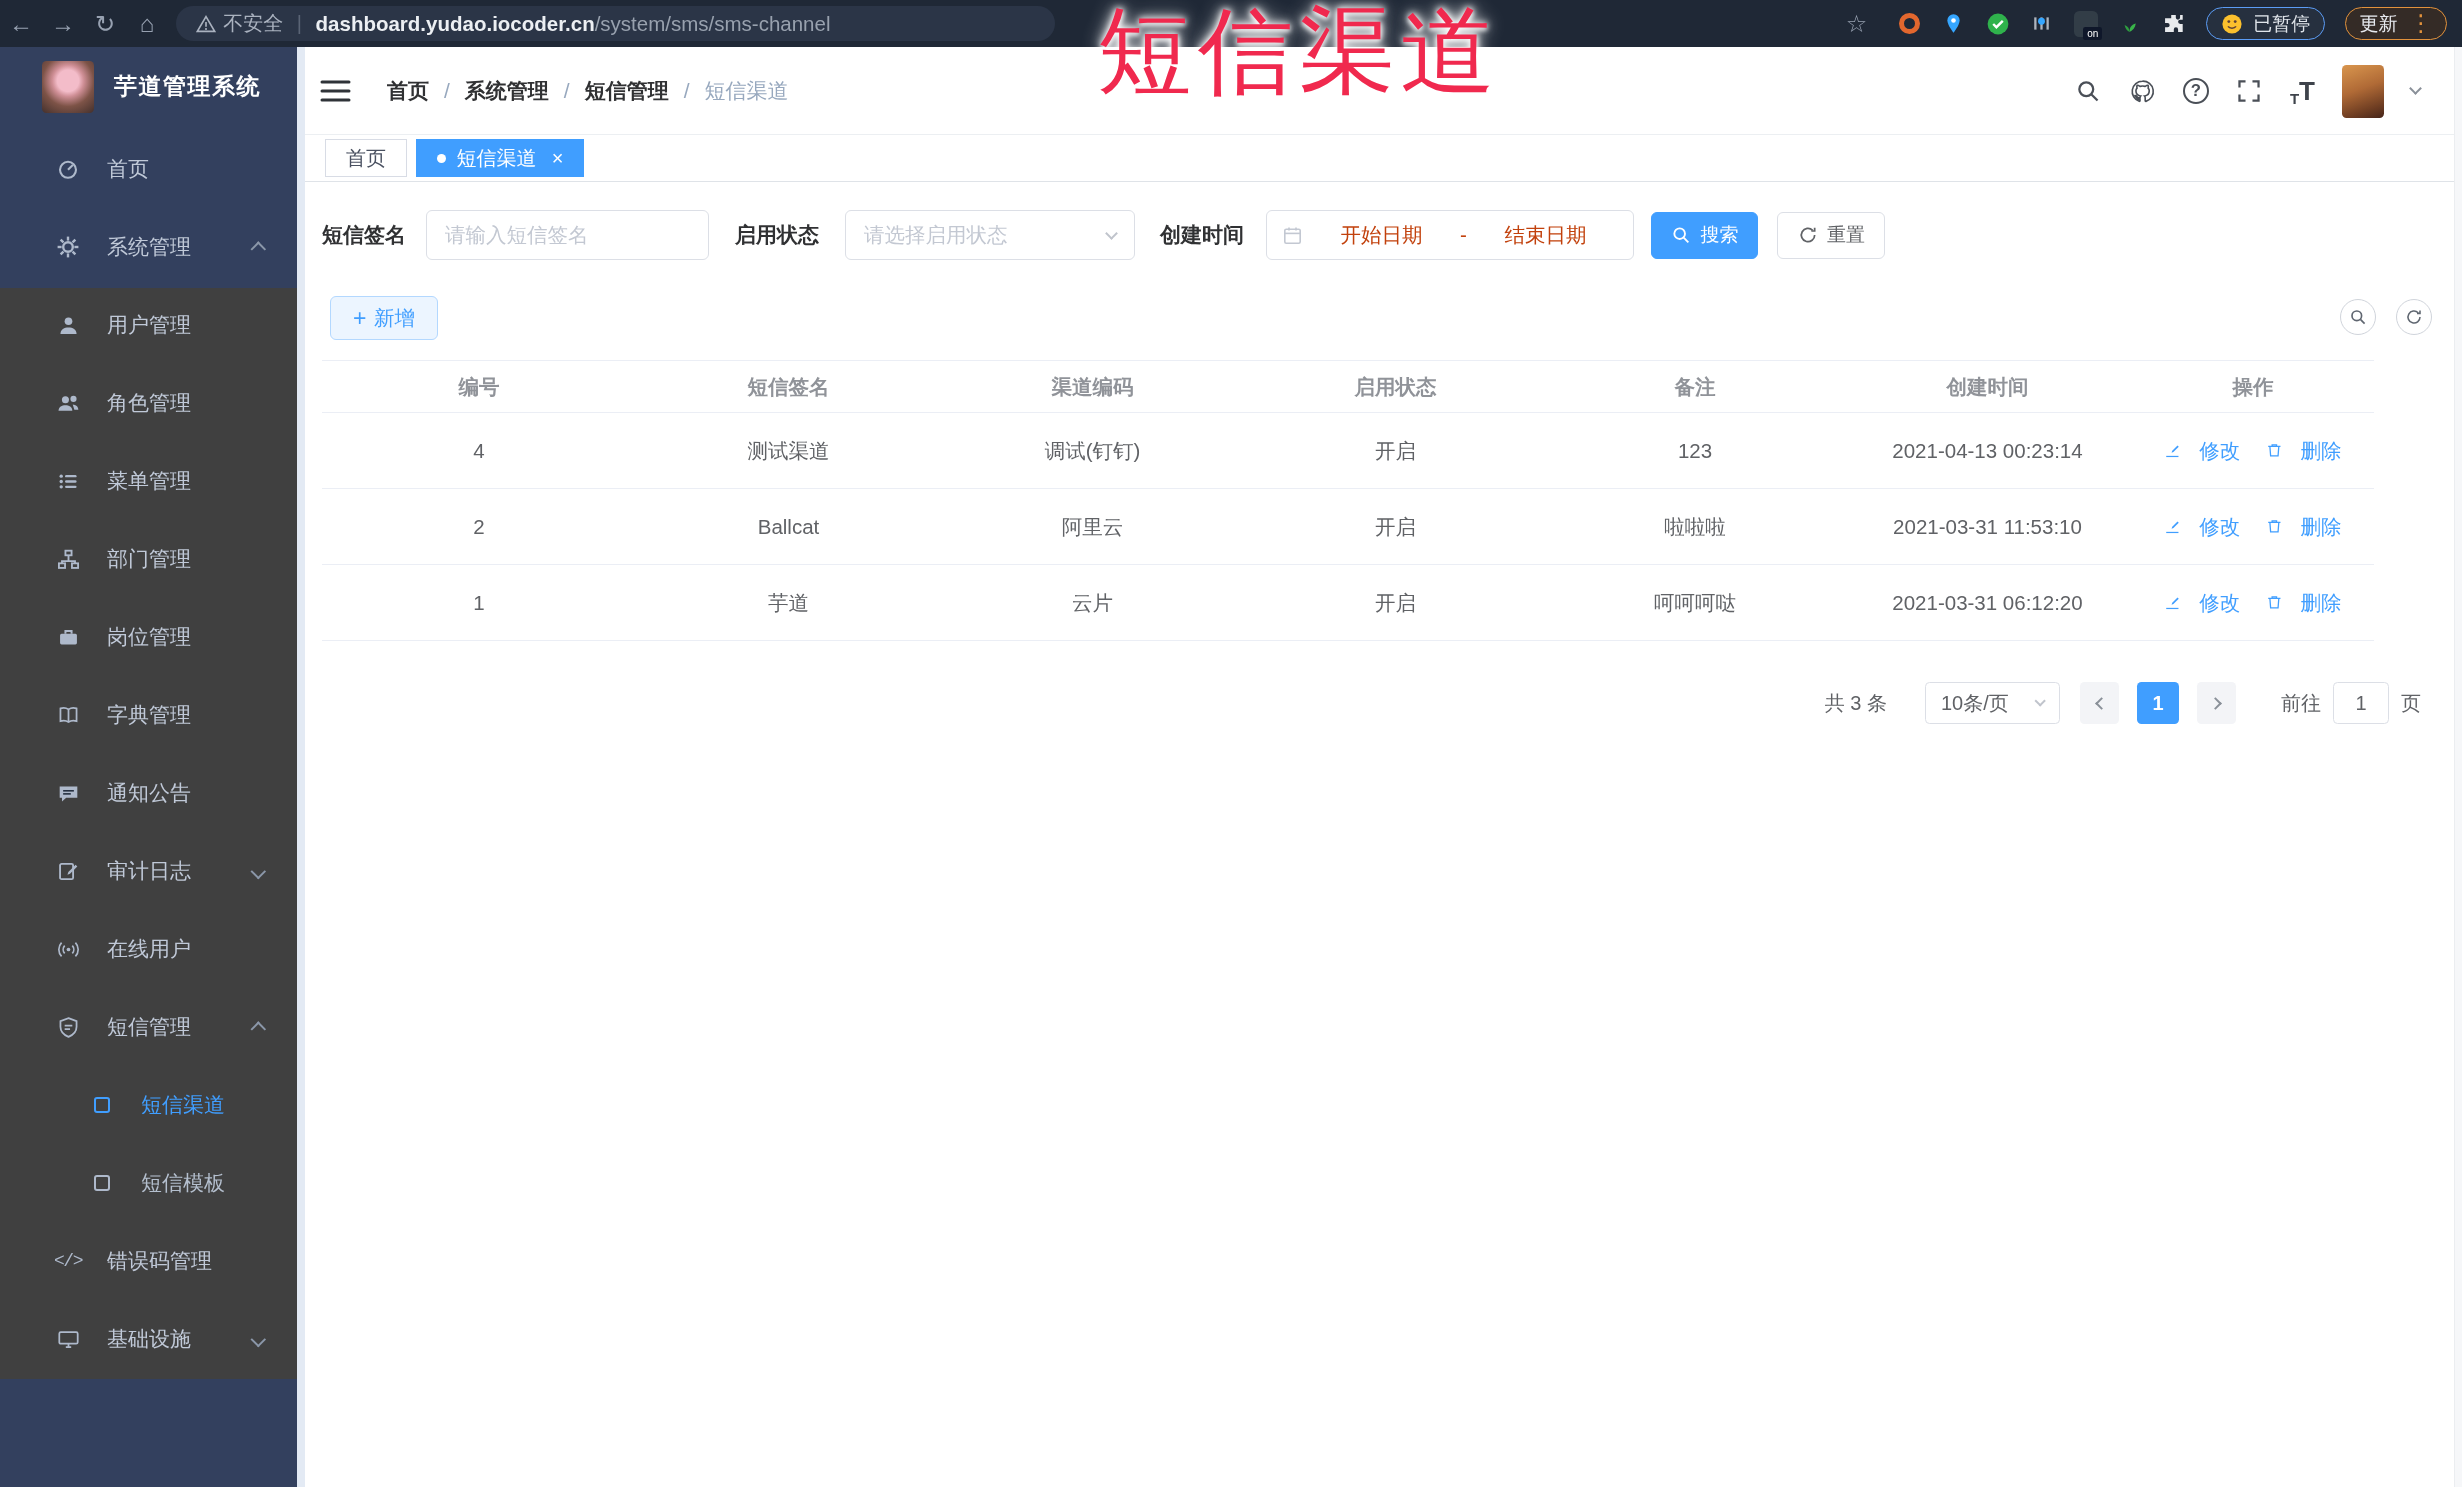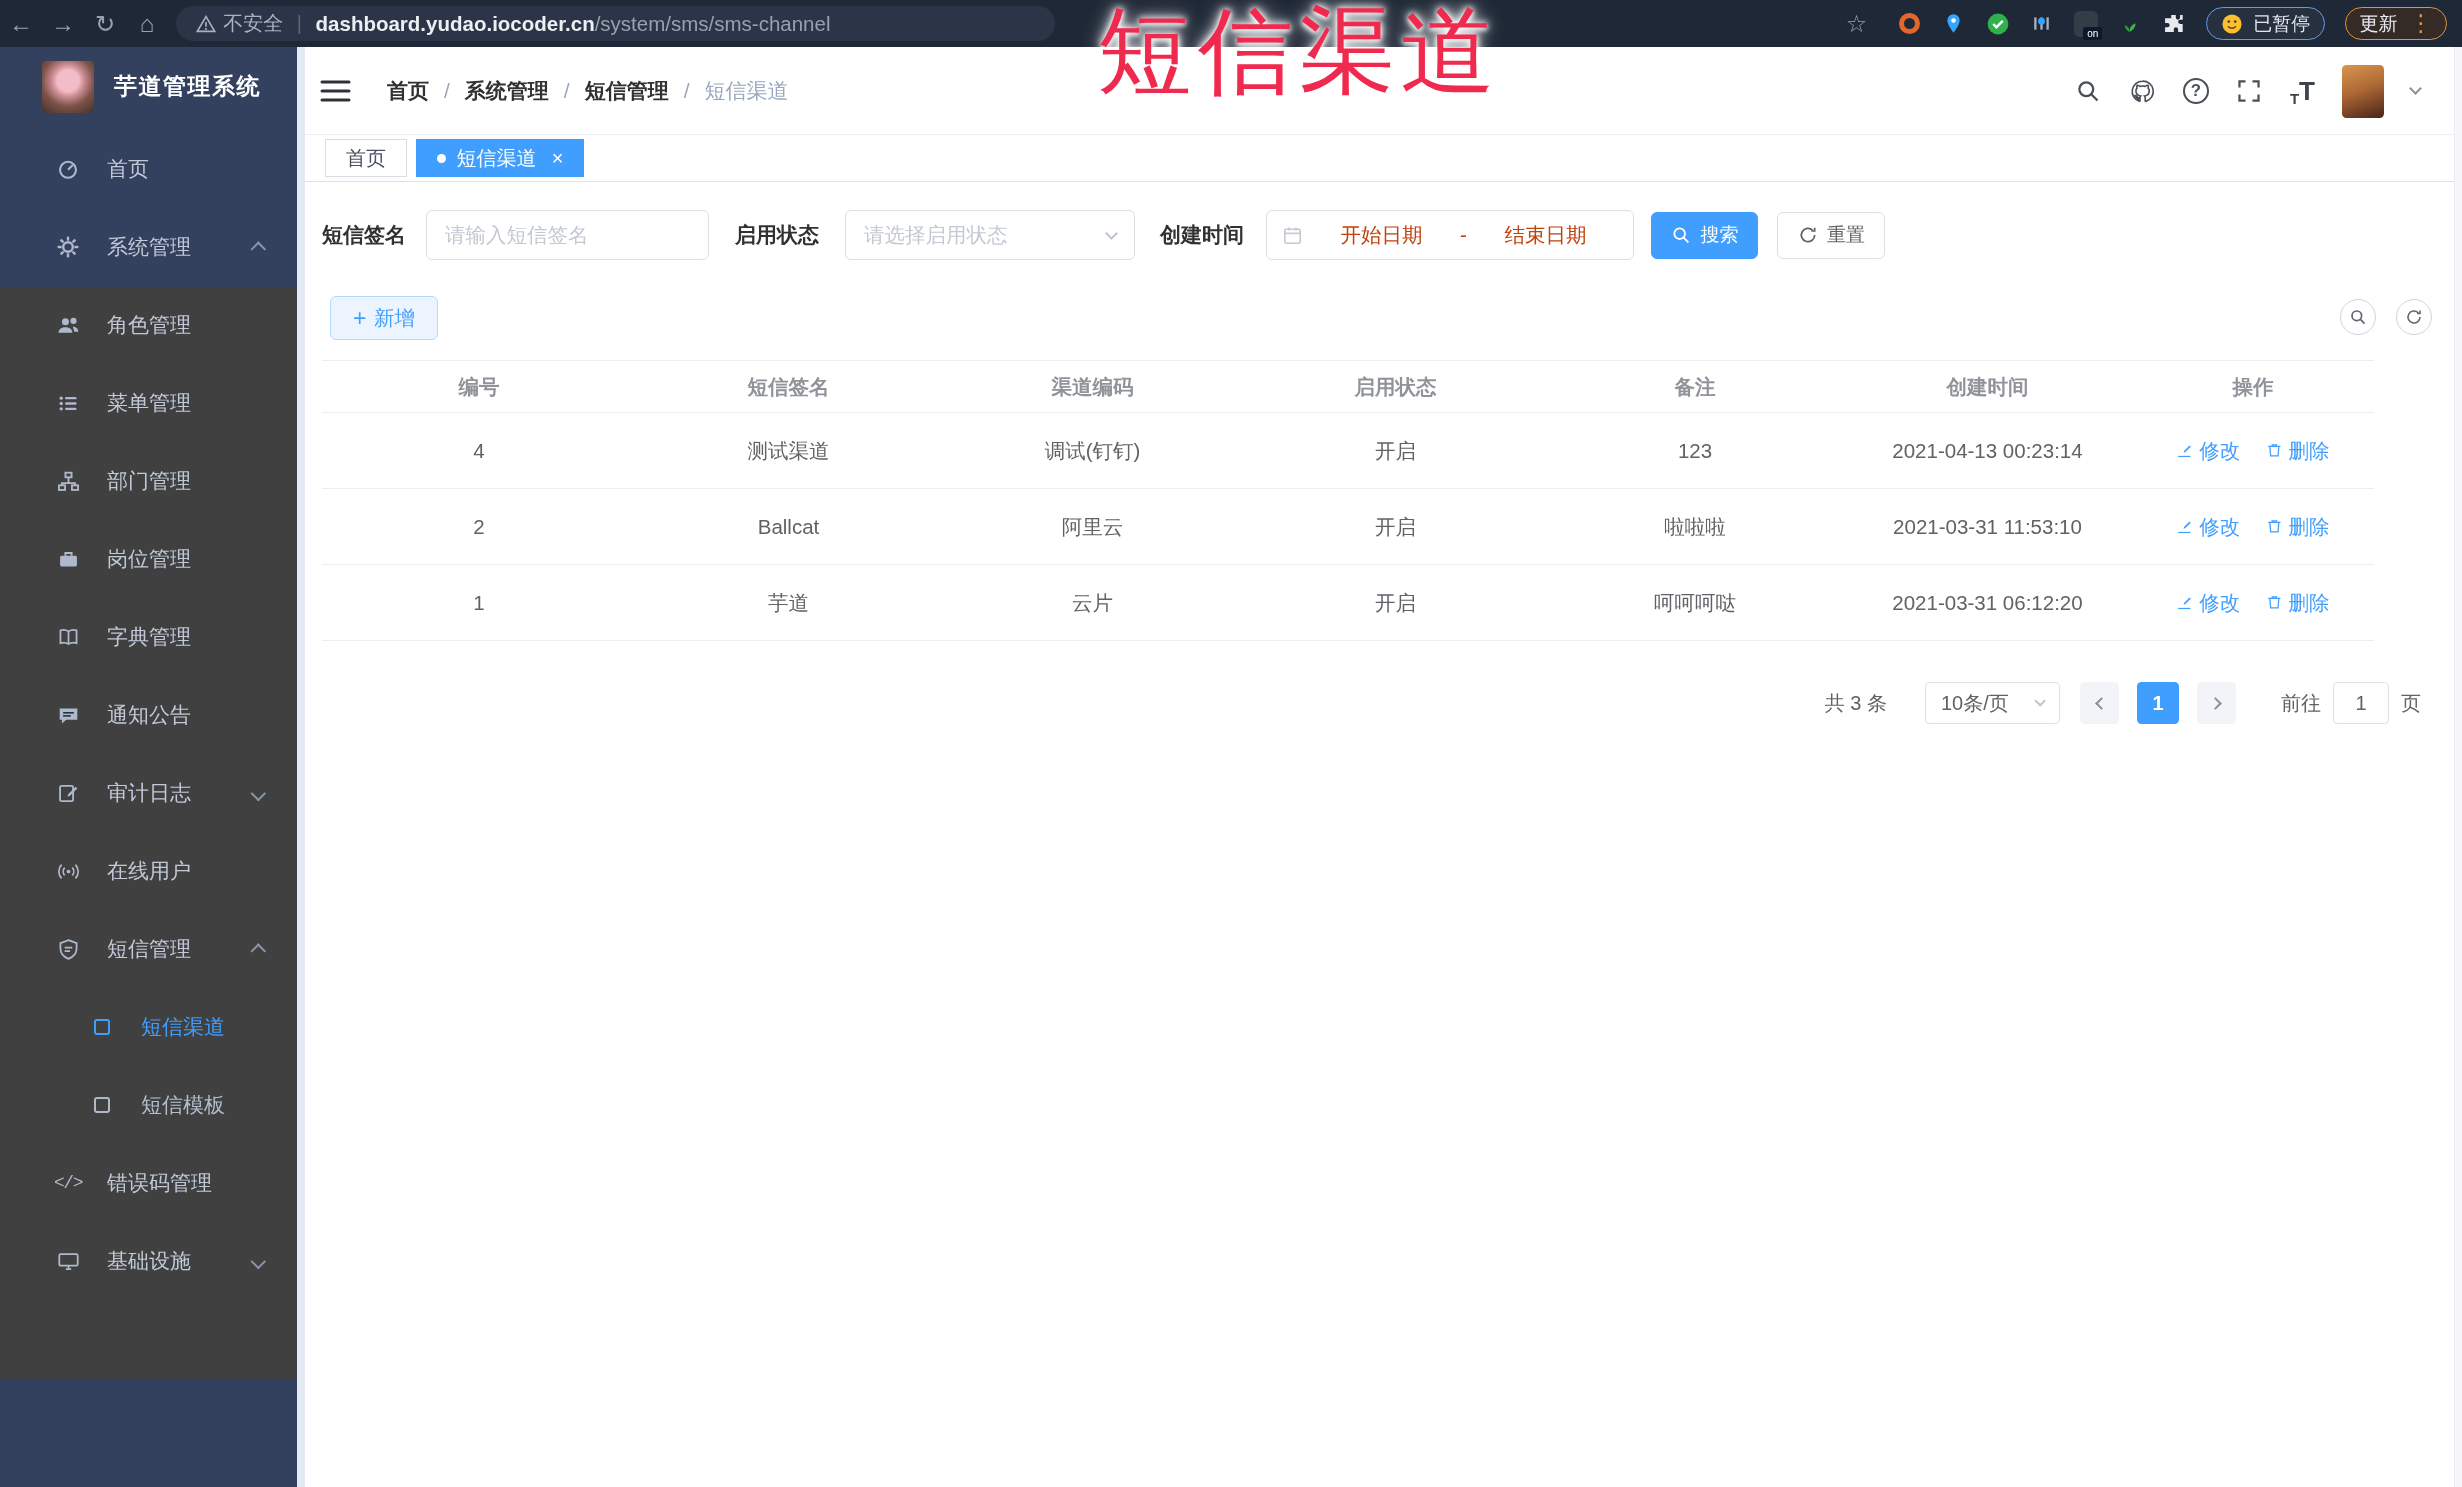--- a/index.html
+++ b/index.html
@@ -90,21 +90,21 @@
   .add-btn { position:absolute; top:296px; left:330px; width:108px; height:44px; background:#ecf5ff; border:0.8px solid #b3d8ff; border-radius:6px; color:#409eff; font-size:20.5px; display:flex; align-items:center; justify-content:center; gap:7.6px; cursor:pointer; }
   .plus { font-size:23px; line-height:1; }
   .circ-btn { position:absolute; top:299px; width:36px; height:36px; border:1.5px solid #d0d4db; border-radius:50%; background:#fff; color:#5f6670; display:flex; align-items:center; justify-content:center; cursor:pointer; }
 
   
   .tbl { position:absolute; top:360px; left:322px; width:2052px; font-size:20.5px; }
   .t-head { display:flex; align-items:center; height:53px; border-top:0.8px solid #ebeef5; border-bottom:0.8px solid #ebeef5; color:#909399; font-weight:bold; }
   .t-row { display:flex; align-items:center; height:76px; border-bottom:0.8px solid #ebeef5; color:#606266; }
   .tc { text-align:center; flex:0 0 auto; }
   .c1{width:314px}.c2{width:305px}.c3{width:303px}.c4{width:303px}.c5{width:296px}.c6{width:289px}.c7{width:242px}
-  .op-link { color:#409eff; display:inline-flex; align-items:center; gap:6px; cursor:pointer; }
+  .op-link { color:#409eff; display:inline-flex; align-items:center; gap:18px; cursor:pointer; }
   .op-link + .op-link { margin-left:20px; }
 
   
   .pager { position:absolute; top:681px; right:41px; height:44px; display:flex; align-items:center; font-size:20px; color:#606266; }
   .pg-total { margin-right:38px; }
   .pg-size { width:135px; height:42px; border:0.8px solid #dcdfe6; border-radius:4.5px; display:flex; align-items:center; padding:0 15px; color:#606266; }
   .pg-size .chev2 { width:8.3px; height:8.3px; border-right:2.3px solid #c0c4cc; border-bottom:2.3px solid #c0c4cc; transform:rotate(45deg); margin-left:auto; margin-top:-3px; }
   .pg-btn { width:39px; height:42px; background:#f3f4f7; border-radius:4.5px; display:flex; align-items:center; justify-content:center; margin-left:20px; cursor:pointer; }
   .pg-btn .chev3 { width:9px; height:9px; border-right:2.3px solid #8a9099; border-bottom:2.3px solid #8a9099; }
   .chev3.left { transform:rotate(135deg); margin-left:3px; }
@@ -231,20 +231,29 @@
               <line x1="20.7" y1="20.7" x2="24.2" y2="24.2"></line>
               <line x1="24.2" y1="5.8" x2="20.7" y2="9.3"></line>
               <line x1="9.3" y1="20.7" x2="5.8" y2="24.2"></line>
             </g>
           </svg>
         </span>
       <span class="s-label">系统管理</span>
       <span class="chev up"></span>
     </div>
 
+    <div class="s-item">
+      <span class="s-icon">
+          <svg width="23" height="23" viewBox="0 0 30 30" fill="currentColor">
+            <circle cx="15" cy="9.5" r="5"></circle>
+            <path d="M4.5 26c0-6 5-8.5 10.5-8.5S25.5 20 25.5 26z"></path>
+          </svg>
+        </span>
+      <span class="s-label">用户管理</span>
+    </div>
 
     <div class="s-item">
       <span class="s-icon">
           <svg width="23" height="23" viewBox="0 0 30 30" fill="currentColor">
             <circle cx="11" cy="10" r="4.6"></circle>
             <path d="M2 24.5c0-5.2 4.5-7.3 9-7.3s9 2.1 9 7.3z"></path>
             <circle cx="21.5" cy="9" r="4"></circle>
             <path d="M20.5 16.2c4.2.6 7.3 2.7 7.3 7h-5.2z"></path>
           </svg>
         </span>

